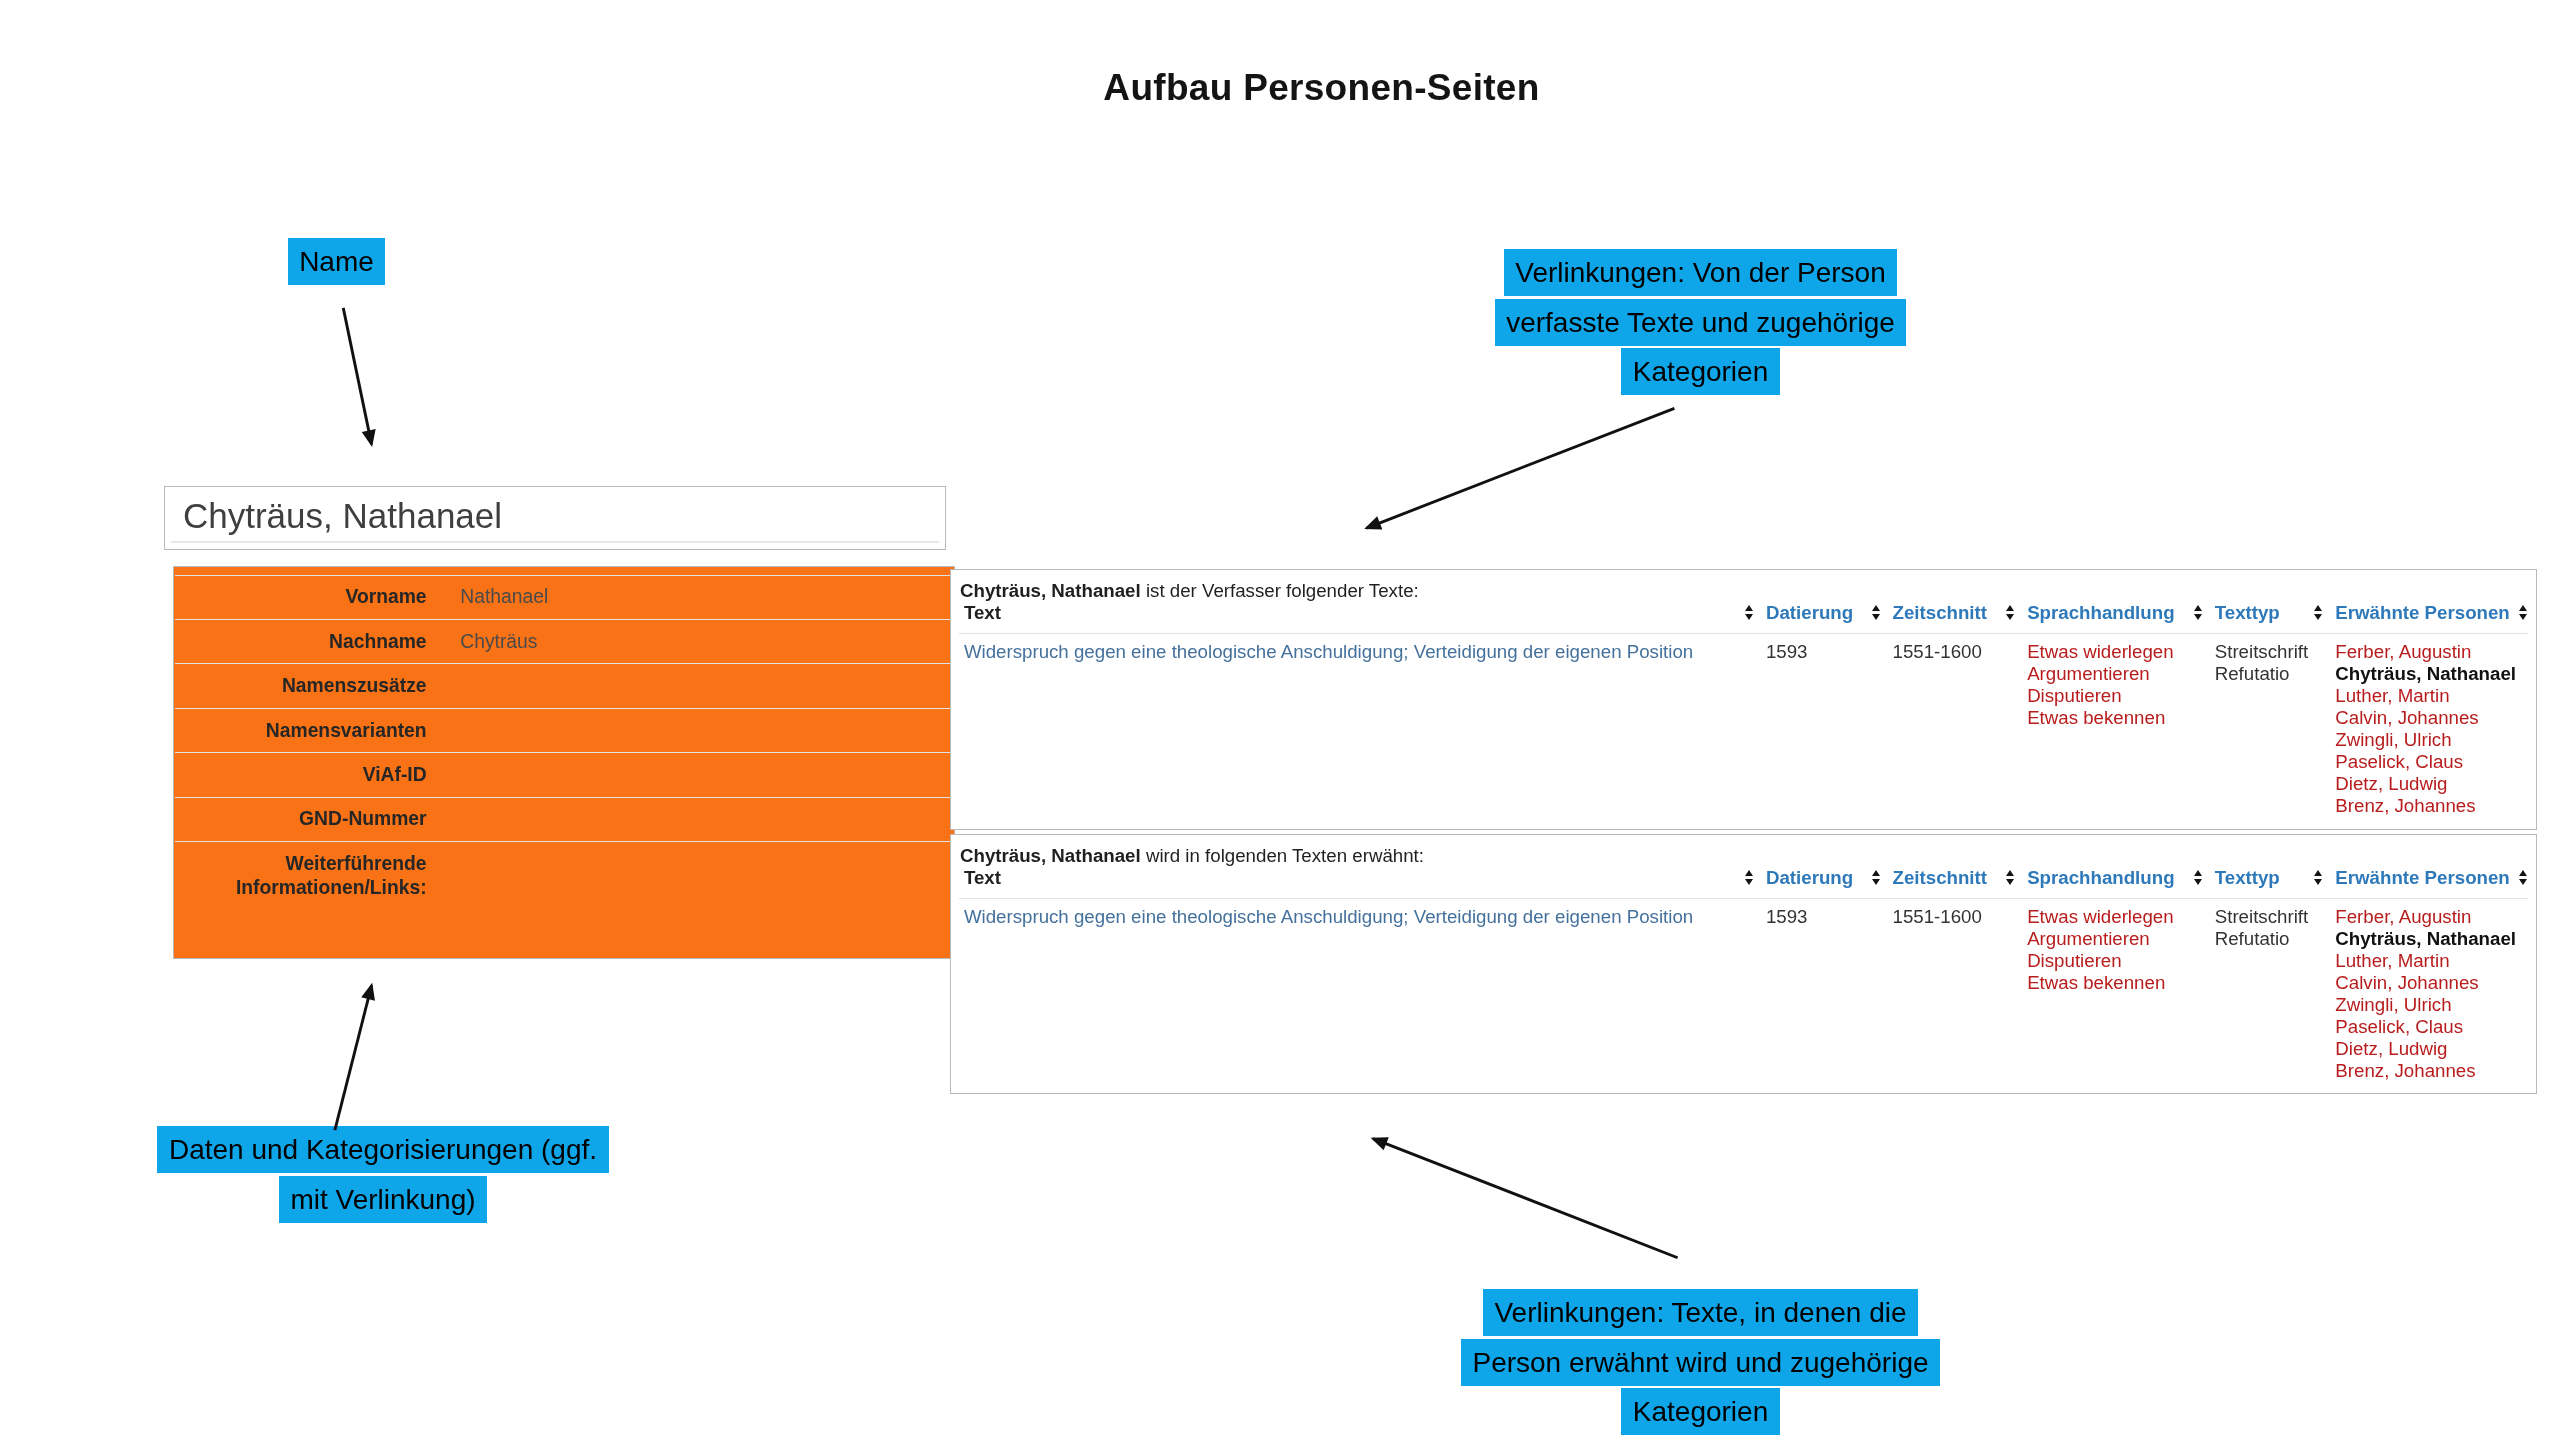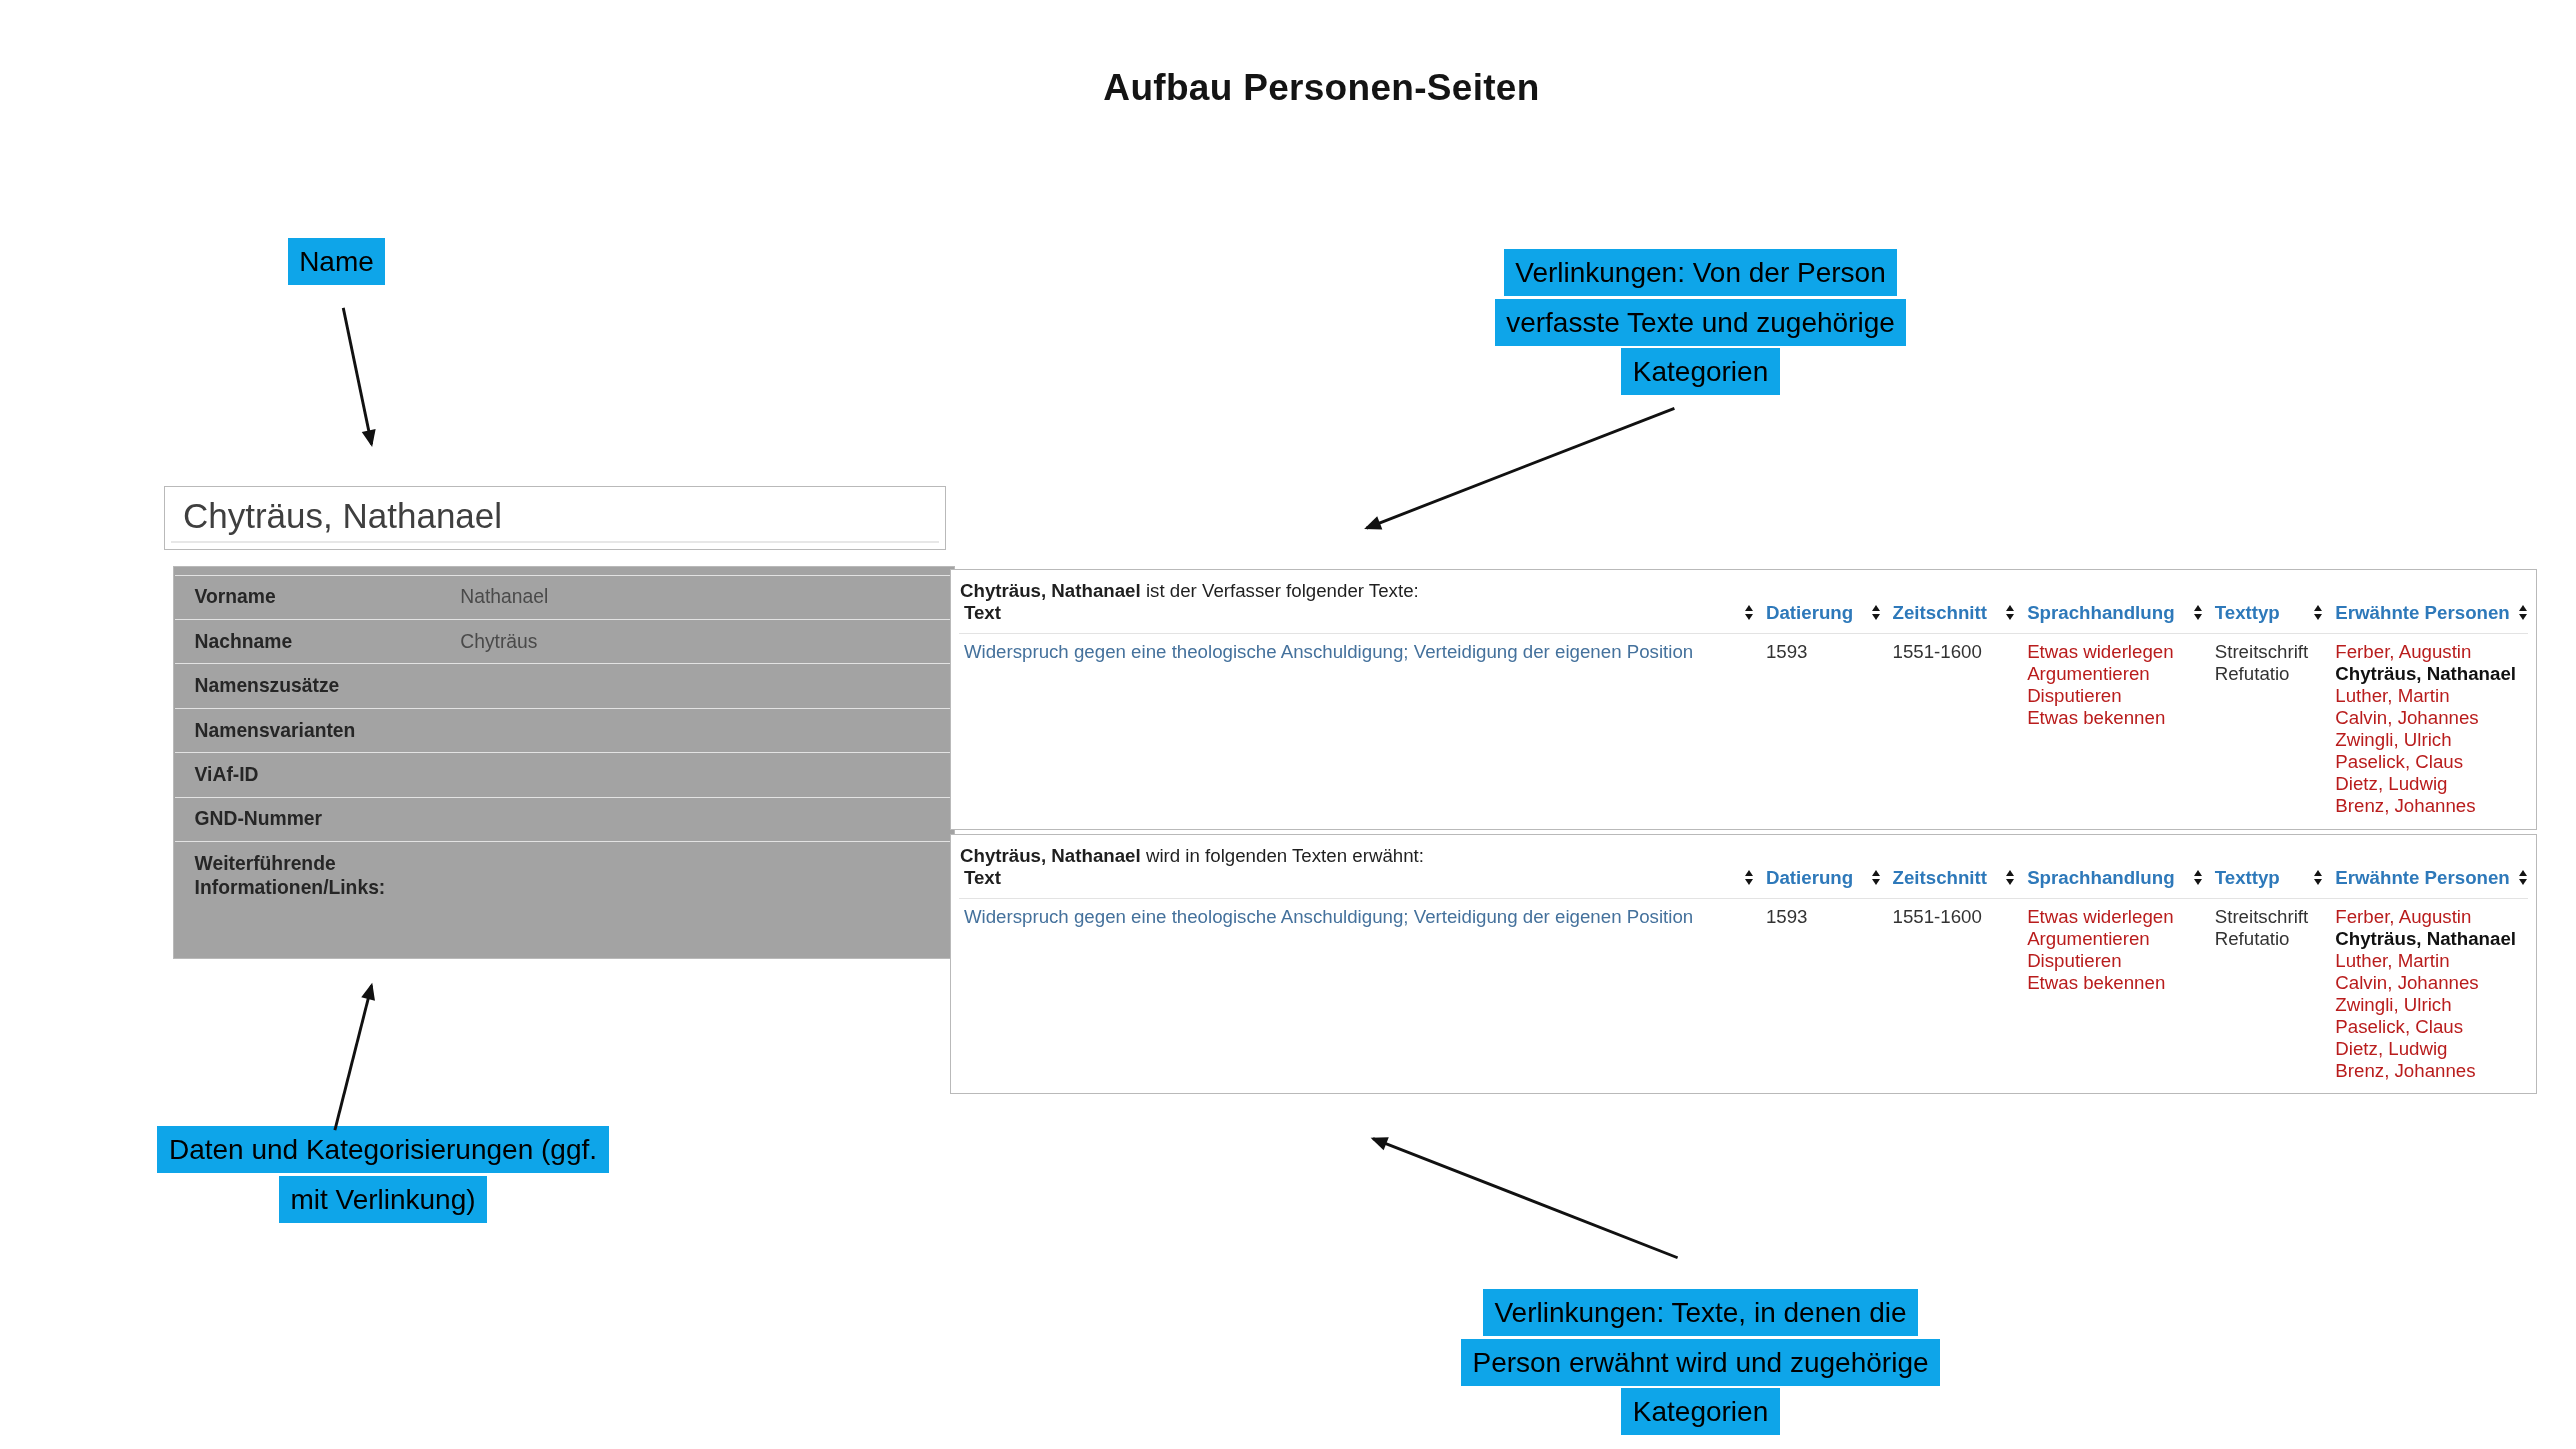--- a/index.html
+++ b/index.html
@@ -25,21 +25,21 @@
   .arrows line{stroke:#111;stroke-width:4.5;}
 
   
   .person-box{position:absolute;left:164px;top:486px;width:782px;height:64px;box-sizing:border-box;
               border:1.9px solid #B9B9B9;background:#fff;display:flex;align-items:center;}
   .person-box h1{margin:0 0 3.9px 0;padding-left:18px;font-size:35px;font-weight:300;color:#3F3F3F;}
   .person-box .underline{position:absolute;left:6.4px;right:6.4px;bottom:6.4px;height:1.3px;background:#E7E7E7;}
 
   
   .detail-table{position:absolute;left:173px;top:566px;width:782px;height:393px;box-sizing:border-box;
-                border:1.9px solid #B9B9B9;background:#a3a3a3;padding:7.7px 1.3px 0 1.3px;overflow:hidden;}
+                border:1.9px solid #B9B9B9;background:#f97316;padding:7.7px 1.3px 0 1.3px;overflow:hidden;text-align:right;}
   .drow{position:relative;border-top:1.3px solid #E3E3E3;padding:9.7px 13px 9.7px 19.3px;
         font-size:19.3px;line-height:24px;}
   .drow .flabel{font-weight:700;color:#262626;display:block;max-width:232px;}
   .drow .fvalue{position:absolute;left:285px;top:9.7px;color:#4A4A4A;font-weight:400;}
 
   
   .panels{position:absolute;left:950px;top:569px;width:1587px;}
   .panel{box-sizing:border-box;border:1.9px solid #B9B9B9;background:#fff;padding:0 7.7px;overflow:hidden;}
   .panel.p1{height:261px;margin-bottom:3.9px;}
   .panel.p2{height:260px;}

